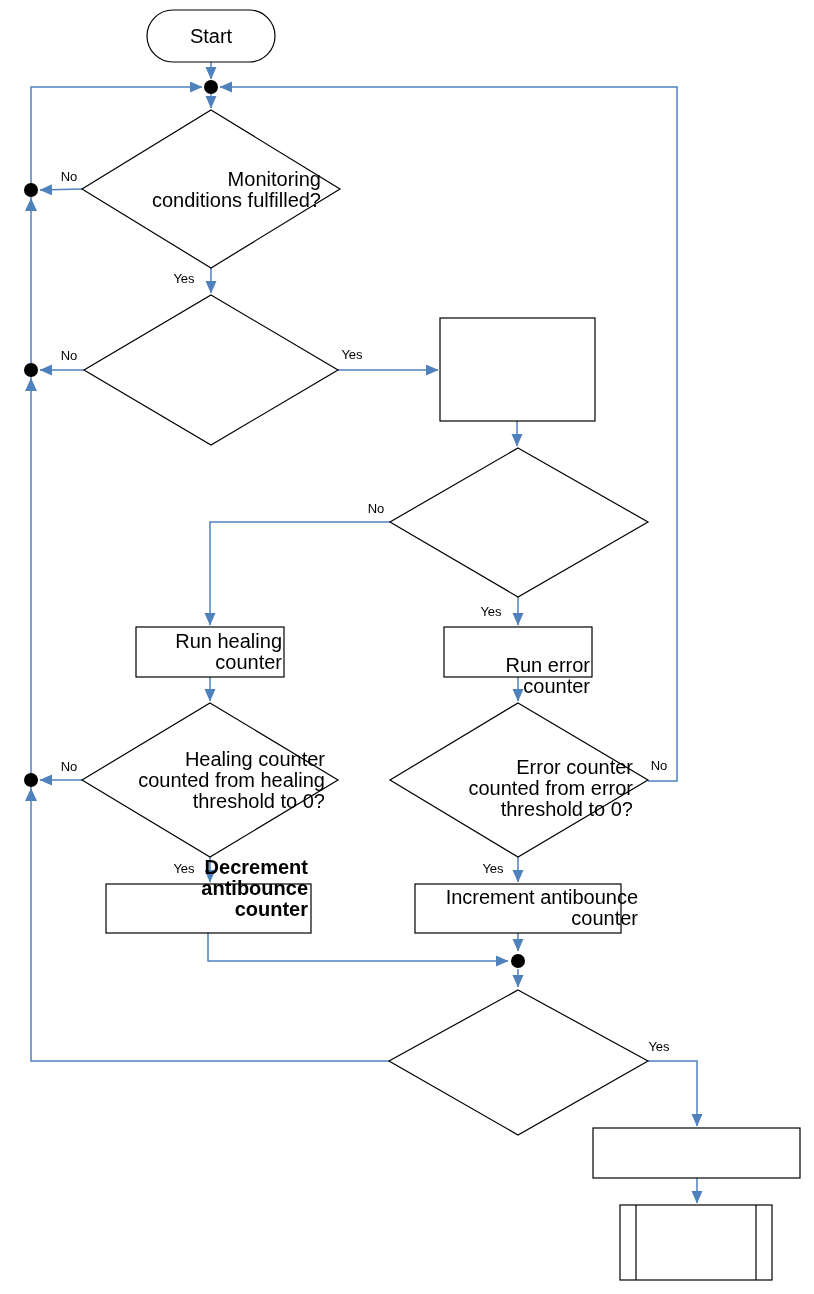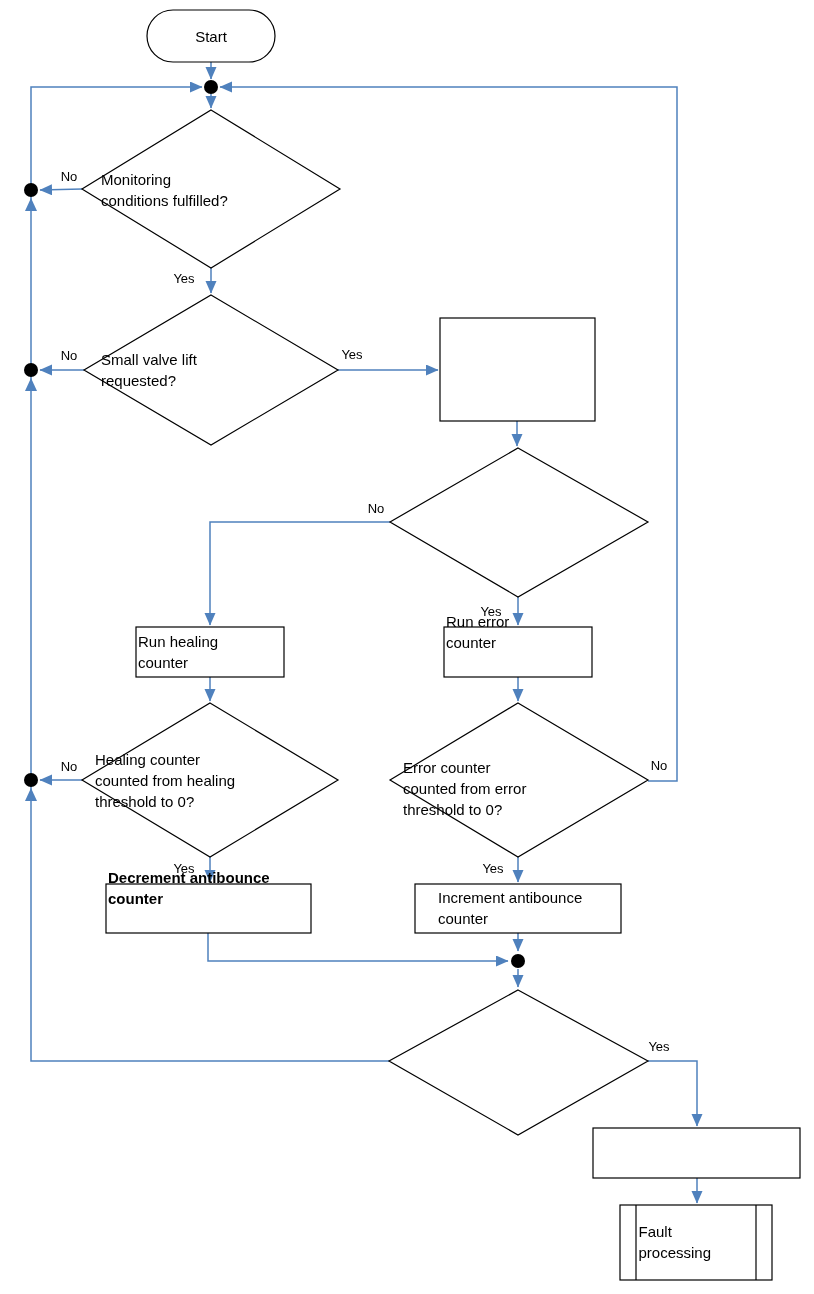--- a/index.html
+++ b/index.html
@@ -9,22 +9,22 @@
     height: 1294px;
     background: #ffffff;
     font-family: "Liberation Sans", sans-serif;
     color: #000000;
     overflow: hidden;
   }
   .canvas svg { position: absolute; left: 0; top: 0; }
   .node-label {
     position: absolute;
     transform: translate(-50%, -50%);
-    text-align: left;
-    font-size: 15px;
+    text-align: right;
+    font-size: 20px;
     line-height: 21px;
     white-space: pre-line;
     pointer-events: none;
   }
   .edge-label {
     position: absolute;
     transform: translate(-50%, -50%);
     font-size: 13px;
     line-height: 16px;
     white-space: nowrap;
@@ -99,38 +99,34 @@
       <circle cx="31" cy="190" r="7"></circle>
       <circle cx="31" cy="370" r="7"></circle>
       <circle cx="31" cy="780" r="7"></circle>
       <circle cx="518" cy="961" r="7"></circle>
     </g>
   </svg>
 
   <div class="node-label" style="left:211px; top:36px;">Start</div>
   <div class="node-label" style="left:211px; top:190px; width:220px;">Monitoring
 conditions fulfilled?</div>
-  <div class="node-label" style="left:211px; top:370px; width:220px;">Small valve lift
-requested?</div>
   <div class="node-label" style="left:210px; top:652px; width:144px;">Run healing
 counter</div>
-  <div class="node-label" style="left:518px; top:632px; width:144px;">Run error
+  <div class="node-label" style="left:518px; top:676px; width:144px;">Run error
 counter</div>
   <div class="node-label" style="left:210px; top:780px; width:230px;">Healing counter
 counted from healing
 threshold to 0?</div>
   <div class="node-label" style="left:518px; top:780px; width:230px;margin-top:8px;">Error counter
 counted from error
 threshold to 0?</div>
   <div class="node-label" style="left:208px; top:888px; width:200px;font-weight:bold;">Decrement antibounce
 counter</div>
   <div class="node-label" style="left:538px; top:908px; width:200px;">Increment antibounce
 counter</div>
-  <div class="node-label" style="left:696px; top:1242px; width:115px;">Fault
-processing</div>
 
   <div class="edge-label" style="left:69px;  top:177px;">No</div>
   <div class="edge-label" style="left:184px; top:279px;">Yes</div>
   <div class="edge-label" style="left:69px;  top:356px;">No</div>
   <div class="edge-label" style="left:352px; top:355px;">Yes</div>
   <div class="edge-label" style="left:376px; top:509px;">No</div>
   <div class="edge-label" style="left:491px; top:612px;">Yes</div>
   <div class="edge-label" style="left:69px;  top:767px;">No</div>
   <div class="edge-label" style="left:184px; top:869px;">Yes</div>
   <div class="edge-label" style="left:659px; top:766px;">No</div>

